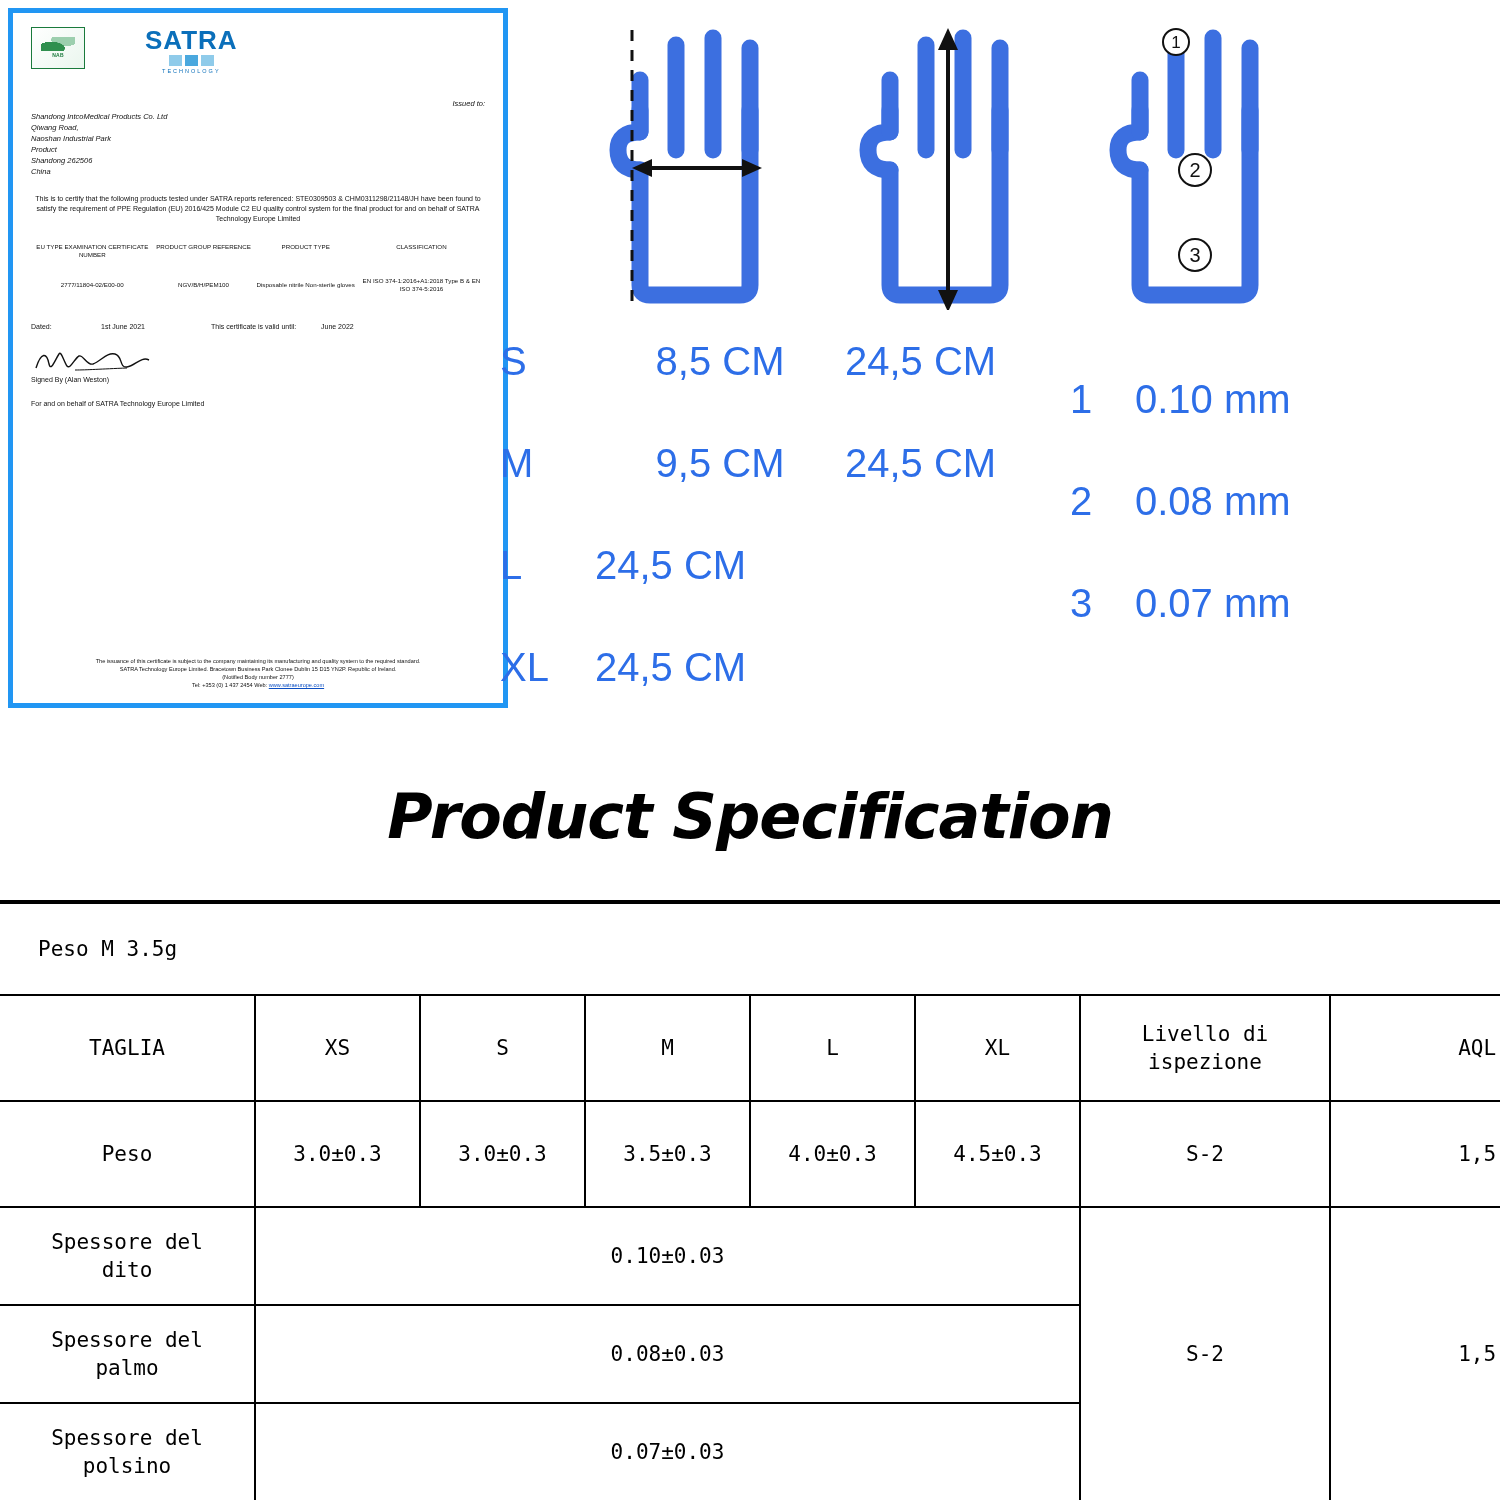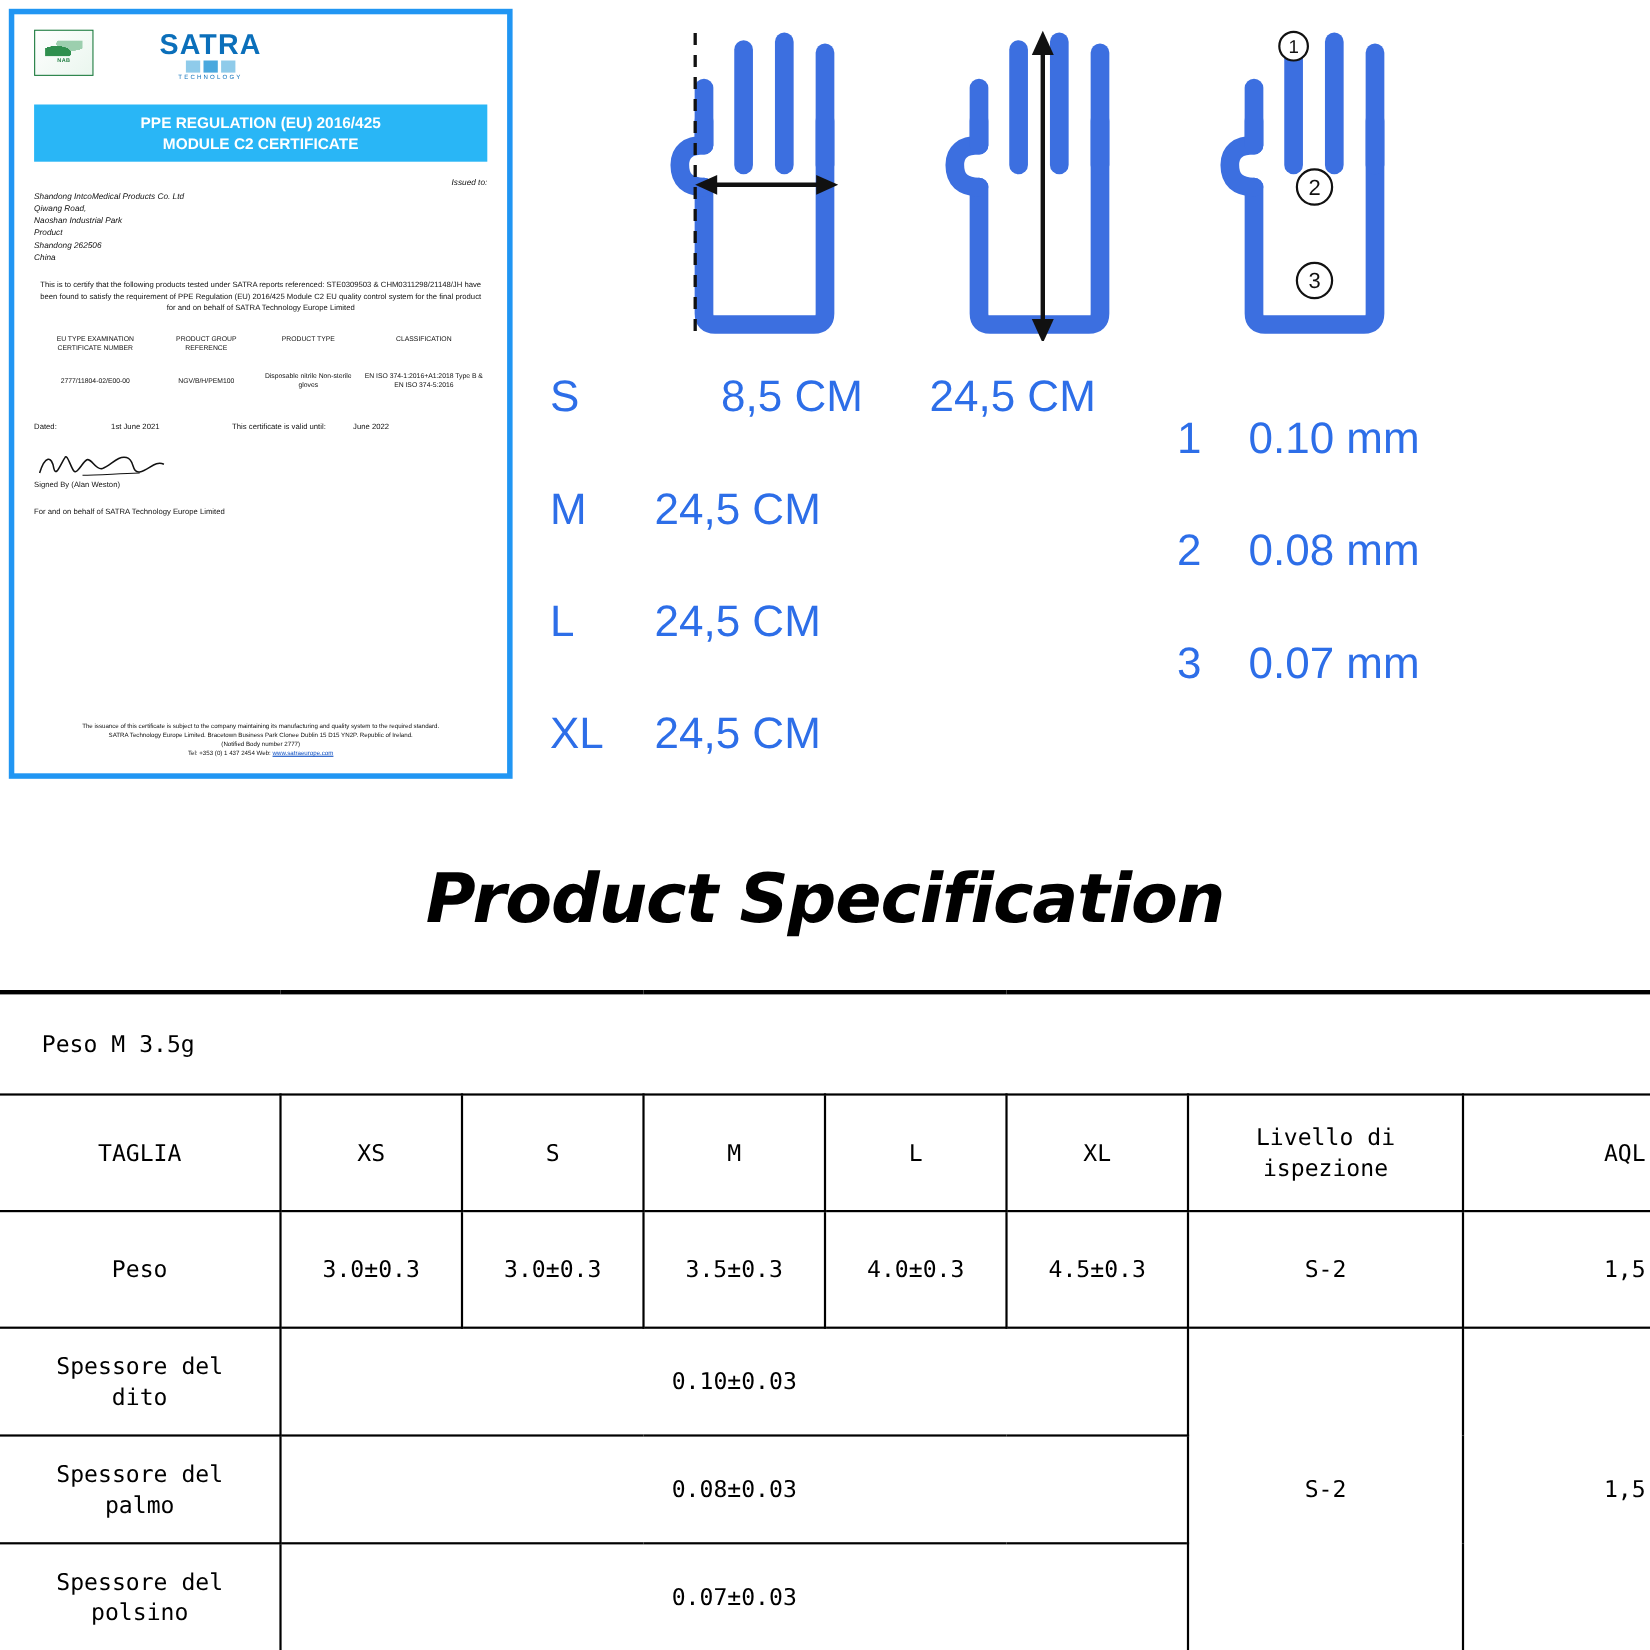--- a/index.html
+++ b/index.html
@@ -21,21 +21,21 @@
     position: relative;
     width: 1500px;
     height: 760px;
   }
 
   
   .cert-wrap {
     position: absolute;
     left: 8px;
     top: 8px;
-    width: 458px;
+    width: 500px;
     height: 700px;
     border: 5px solid #2196f3;
     background: #fff;
     box-sizing: border-box;
   }
   .cert-inner {
     position: relative;
     width: 100%;
     height: 100%;
     padding: 14px 18px;
@@ -297,24 +297,20 @@
           <div class="satra-word">SATRA</div>
           <div class="satra-bars">
               <i></i>
               <i></i>
               <i></i>
             </div>
           <div class="satra-sub">TECHNOLOGY</div>
         </div>
       </div>
 
-      <div class="cert-banner">
-        <div>PPE REGULATION (EU) 2016/425</div>
-        <div>MODULE C2 CERTIFICATE</div>
-      </div>
 
       <div class="cert-issued-label">Issued to:</div>
       <div class="cert-addr">
         <div>Shandong IntcoMedical Products Co. Ltd</div>
         <div>Qiwang Road,</div>
         <div>Naoshan Industrial Park</div>
         <div>Product</div>
         <div>Shandong 262506</div>
         <div>China</div>
       </div>
@@ -423,20 +419,21 @@
   </div>
 
   <div class="size-rows">
     <div class="size-row">
       <div class="lbl">S</div>
       <div class="w">8,5 CM</div>
       <div class="l">24,5 CM</div>
     </div>
     <div class="size-row">
       <div class="lbl">M</div>
+      <div class="w">9,5 CM</div>
       <div class="l">24,5 CM</div>
     </div>
     <div class="size-row">
       <div class="lbl">L</div>
       <div class="l">24,5 CM</div>
     </div>
     <div class="size-row">
       <div class="lbl">XL</div>
       <div class="l">24,5 CM</div>
     </div>

